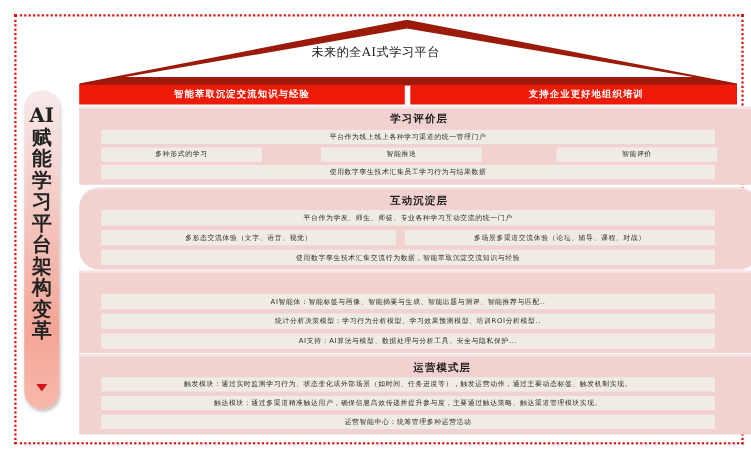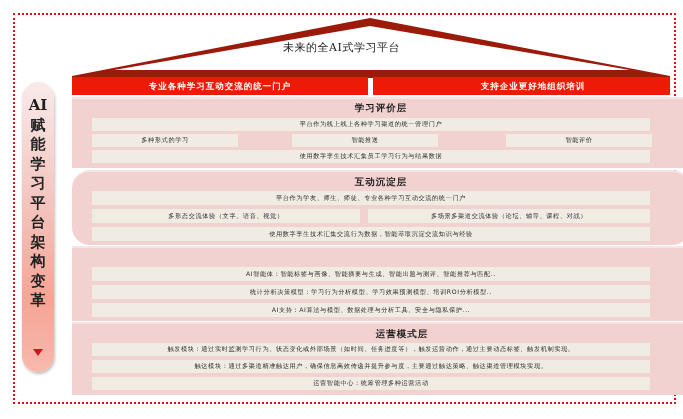--- a/index.html
+++ b/index.html
@@ -7,38 +7,38 @@
   body { position: relative; font-family: "DejaVu Serif", "Liberation Serif", serif; color: #1a1a1a; }
   .frame { position: absolute; left: 13px; top: 13px; width: 663px; height: 391px; border: 2px dotted #e01010; }
   .roof { position: absolute; left: 72px; top: 18px; width: 598px; height: 60px; }
   .roof-title { position: absolute; left: 0; top: 40px; width: 683px; text-align: center; font-size: 11px; font-weight: normal; letter-spacing: 0.5px; }
   .banner { position: absolute; top: 77px; height: 18px; background: #ee1a08; color: #fff; font-size: 8.5px; font-weight: bold; text-align: center; line-height: 18px; letter-spacing: 1px; font-family: "DejaVu Sans", sans-serif; }
   .banner.left { left: 72px; width: 296px; }
   .banner.right { left: 373px; width: 297px; padding-left: 23px; }
   .pill { position: absolute; left: 22px; top: 82px; width: 32px; height: 290px; border-radius: 16px;
           background: linear-gradient(to bottom, #f8eaea 0%, #f4c6c0 40%, #f4a595 75%, #f7b9ad 100%);
           box-shadow: 1px 2px 3px rgba(0,0,0,0.25); }
-  .pill-text { position: absolute; left: 0; top: 14px; width: 32px; text-align: center; font-size: 15px; font-weight: bold; line-height: 19.5px; color: #222; }
+  .pill-text { position: absolute; left: 0; top: 14px; width: 32px; text-align: center; font-size: 18px; font-weight: bold; line-height: 19.5px; color: #222; }
   .pill-arrow { position: absolute; left: 11px; top: 267px; width: 0; height: 0; border-left: 5px solid transparent; border-right: 5px solid transparent; border-top: 7px solid #d5141a; }
   .layer { position: absolute; left: 72px; width: 618px; background: #f2d1d1; border-top: 2px solid #f7e4e4; }
   .layer-title { position: absolute; left: 0; width: 100%; text-align: center; font-size: 9.5px; font-weight: bold; letter-spacing: 1px; color: #1c1c1c; }
   .row { position: absolute; background: #f1ece3; font-size: 6.2px; text-align: center; color: #2a2a2a; letter-spacing: 0.6px; font-family: "DejaVu Sans", sans-serif; display: flex; align-items: center; justify-content: center; white-space: nowrap; overflow: hidden; }
 </style>
 </head>
 <body>
 
 <div class="frame"></div>
 
 <svg class="roof" viewBox="0 0 598 60" preserveAspectRatio="none">
   <polygon points="0,58 298,0 598,58 598,60 0,60" fill="#9c1a0a"></polygon>
   <polygon points="42,52 298,8 558,52" fill="#ffffff"></polygon>
 </svg>
 <div class="roof-title">未来的全AI式学习平台</div>
 
-<div class="banner left">专业各种学习互动交流的统一门户</div>
+<div class="banner left">智能萃取沉淀交流知识与经验</div>
 <div class="banner right">支持企业更好地组织培训</div>
 
 <div class="pill">
   <div class="pill-text">
     <div>AI</div>
     <div>赋</div>
     <div>能</div>
     <div>学</div>
     <div>习</div>
     <div>平</div>

